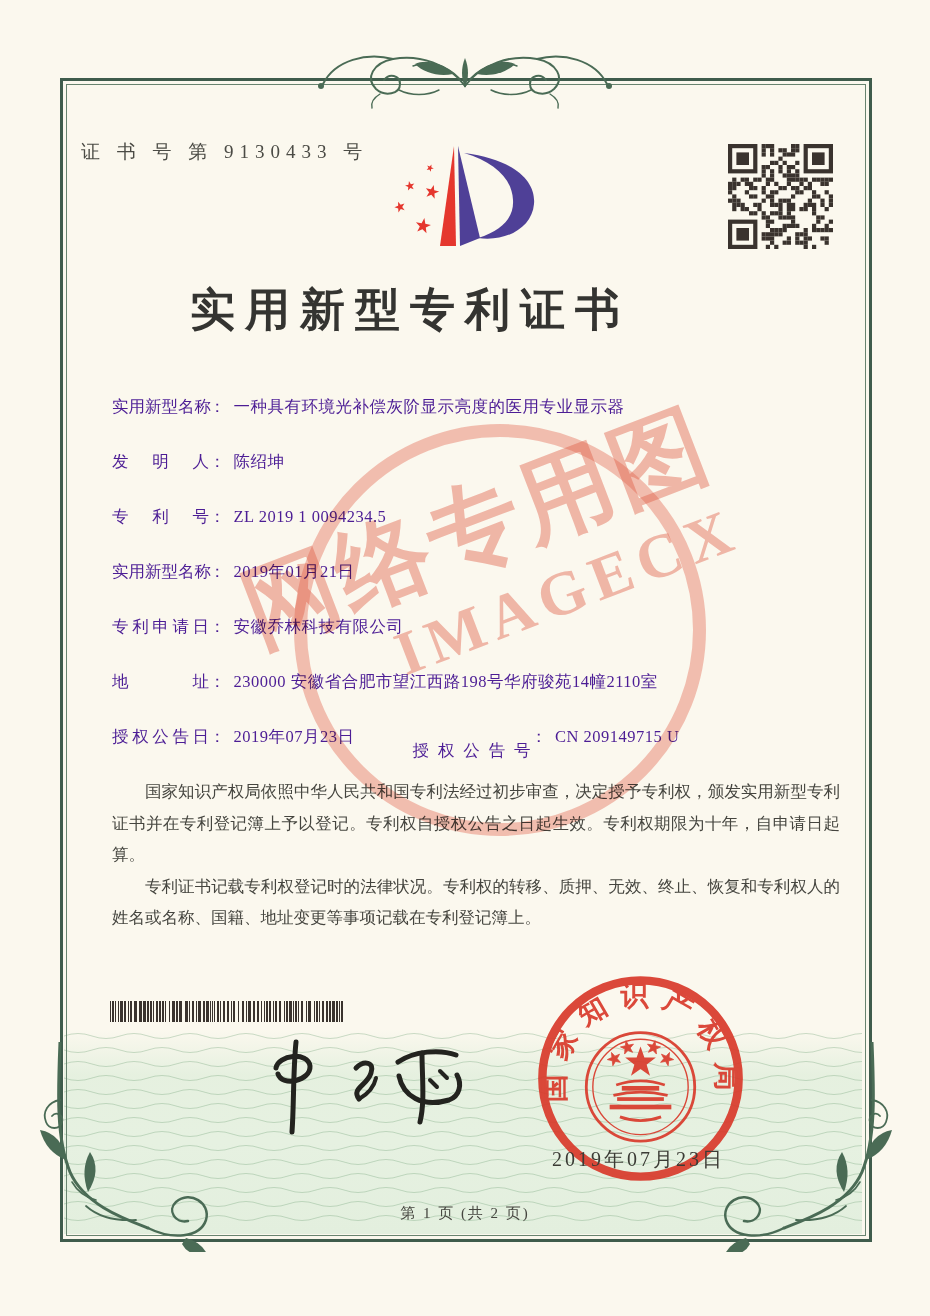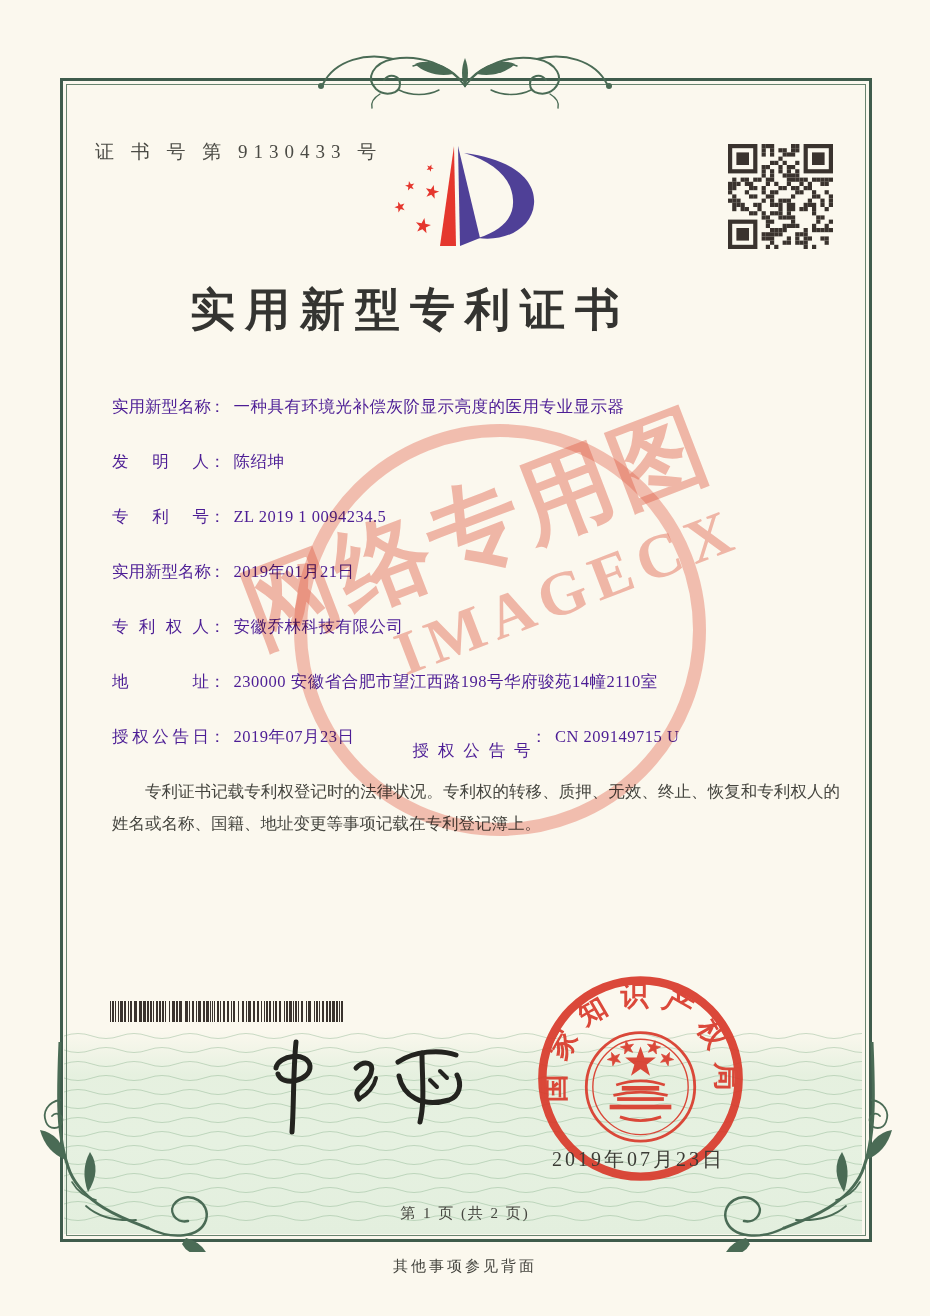--- a/index.html
+++ b/index.html
@@ -24,21 +24,21 @@
     background:linear-gradient(180deg, rgba(229,241,224,0) 0%, rgba(226,239,221,.85) 22%, #e6f1e1 55%, #e3efde 100%);
   }
   .green-band svg{position:absolute;inset:0;}
 
   .ornament{position:absolute;color:#4a6b55;}
   .orn-top{left:305px;top:44px;}
   .orn-bl{left:36px;top:1042px;}
   .orn-br{right:34px;top:1042px;transform:scaleX(-1);}
 
   .cert-no{
-    position:absolute;left:95px;top:139px;
+    position:absolute;left:81px;top:139px;
     font-size:19px;letter-spacing:6px;color:#4b4b45;
   }
 
   .logo{position:absolute;left:378px;top:128px;}
   .qr{position:absolute;left:728px;top:144px;}
 
   .title{
     position:absolute;left:0;top:280px;width:820px;margin:0;
     text-align:center;font-size:45px;font-weight:700;
     letter-spacing:10px;color:#343431;
@@ -393,31 +393,32 @@
     <div class="frow">
       <span class="flabel">发明人</span><span class="fcolon">：</span><span class="fvalue">陈绍坤</span>
     </div>
     <div class="frow">
       <span class="flabel">专利号</span><span class="fcolon">：</span><span class="fvalue">ZL 2019 1 0094234.5</span>
     </div>
     <div class="frow">
       <span class="flabel">实用新型名称</span><span class="fcolon">：</span><span class="fvalue">2019年01月21日</span>
     </div>
     <div class="frow">
-      <span class="flabel">专利权人</span><span class="fcolon">：</span><span class="fvalue">安徽乔林科技有限公司</span>
+      <span class="flabel">专利申请日</span><span class="fcolon">：</span><span class="fvalue">安徽乔林科技有限公司</span>
     </div>
     <div class="frow">
       <span class="flabel">地址</span><span class="fcolon">：</span><span class="fvalue">230000  安徽省合肥市望江西路198号华府骏苑14幢2110室</span>
     </div>
     <div class="frow">
       <span class="flabel">授权公告日</span><span class="fcolon">：</span><span class="fvalue">2019年07月23日</span><span class="flabel2">授权公告号</span><span class="fcolon">：</span><span class="fvalue">CN 209149715 U</span>
     </div>
   </div>
 
   <div class="body-text">
+    <p>国家知识产权局依照中华人民共和国专利法经过初步审查，决定授予专利权，颁发实用新型专利证书并在专利登记簿上予以登记。专利权自授权公告之日起生效。专利权期限为十年，自申请日起算。</p>
     <p>专利证书记载专利权登记时的法律状况。专利权的转移、质押、无效、终止、恢复和专利权人的姓名或名称、国籍、地址变更等事项记载在专利登记簿上。</p>
   </div>
 
   <svg class="barcode" width="236" height="21" viewBox="0 0 236 21">
     <g id="bars" fill="#3a332e">
         <rect x="0" y="0" width="1" height="21"></rect>
         <rect x="2" y="0" width="2" height="21"></rect>
         <rect x="5" y="0" width="1" height="21"></rect>
         <rect x="8" y="0" width="1" height="21"></rect>
         <rect x="10" y="0" width="3" height="21"></rect>
@@ -525,21 +526,20 @@
       <rect x="-20" y="-1" width="40" height="5" stroke="none"></rect>
       <path d="M-29,9 Q0,2 29,9" fill="none" stroke-width="3"></path>
       <rect x="-25" y="11" width="50" height="4" stroke="none"></rect>
       <rect x="-33" y="19" width="66" height="5" stroke="none"></rect>
       <path d="M-22,32 Q0,40 22,32" fill="none" stroke-width="3"></path>
     </g>
   </svg>
   <div class="seal-date">2019年07月23日</div>
 
   <div class="page-no">第 1 页 (共 2 页)</div>
-  <div class="back-note">其他事项参见背面</div>
 
   <div class="wm">
     <div class="wm-circle"></div>
     <div class="wm-text">
       <div class="wm-line1">网络专用图</div>
       <div class="wm-line2">IMAGECX</div>
     </div>
   </div>
 
 </div>

